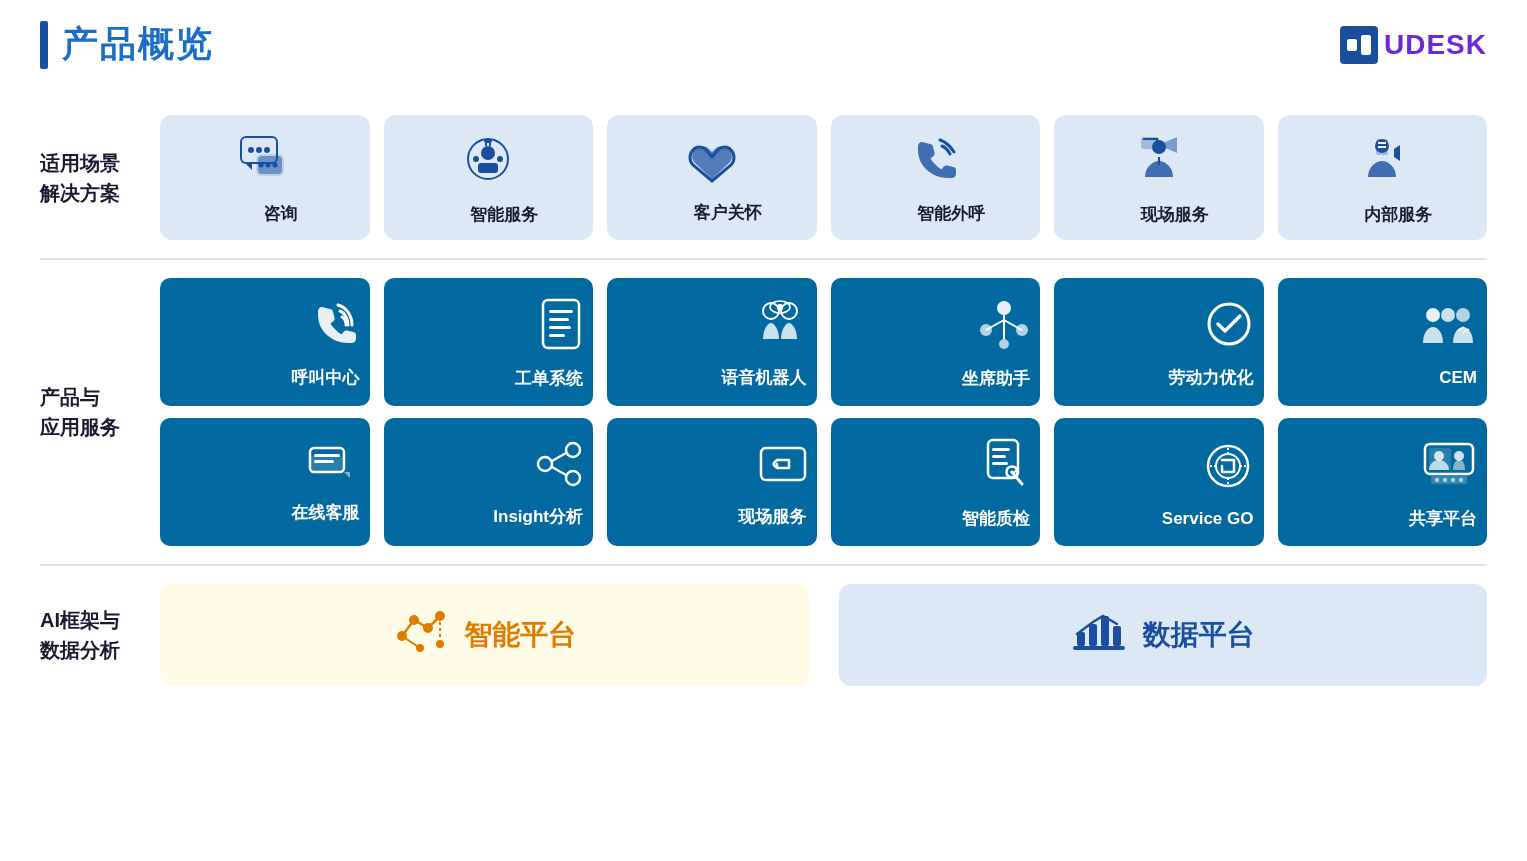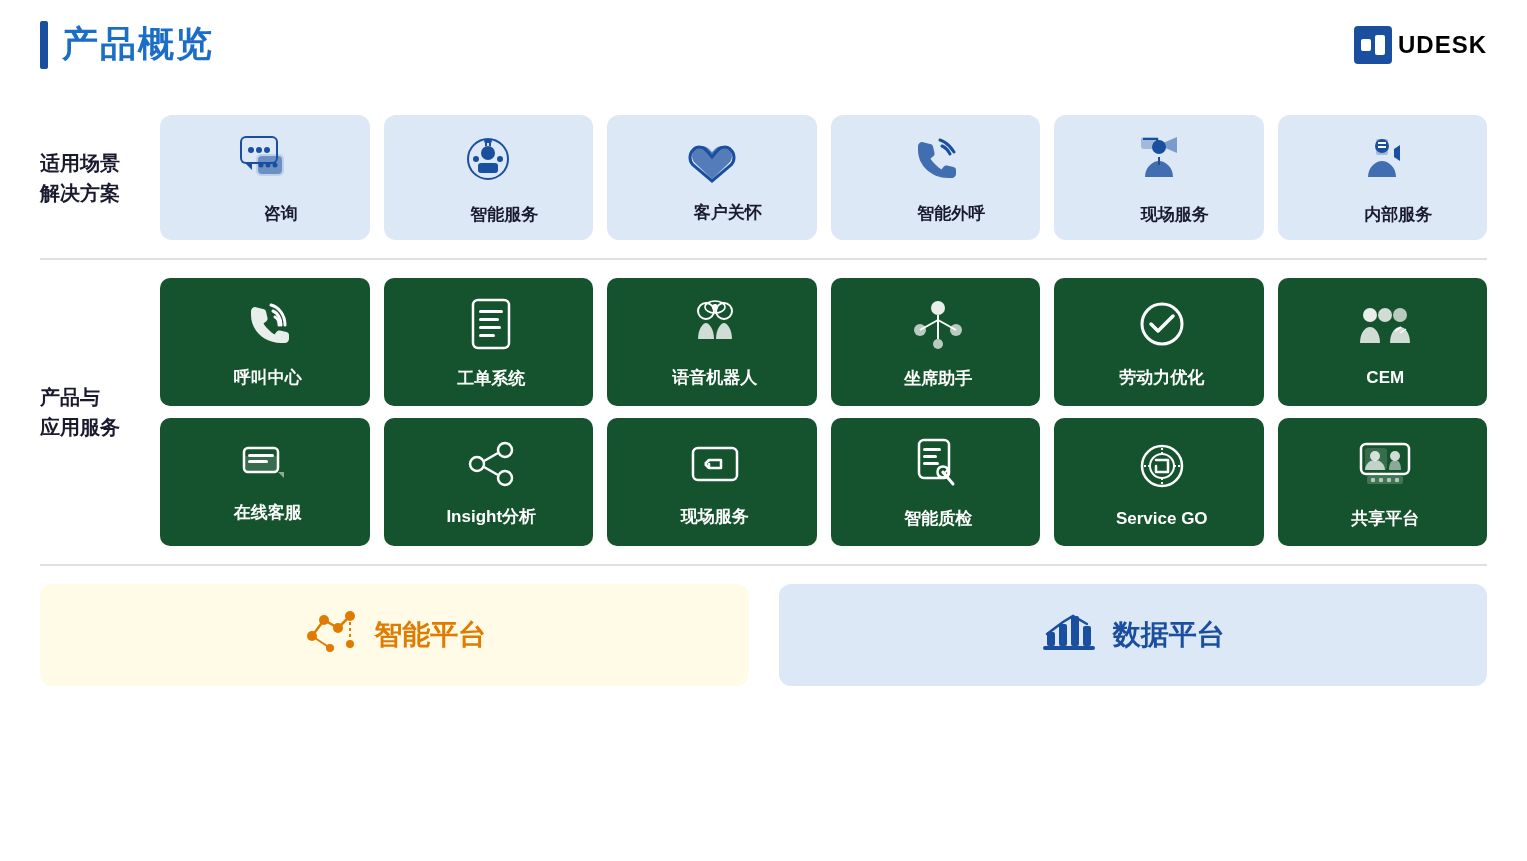--- a/index.html
+++ b/index.html
@@ -45,23 +45,23 @@
       width: 38px;
       height: 38px;
       background: #1a4fa0;
       border-radius: 4px;
       display: flex;
       align-items: center;
       justify-content: center;
     }
     .logo-icon svg { display: block; }
     .logo-text {
-      font-size: 24px;
+      font-size: 28px;
       font-weight: 800;
-      color: #000000;
+      color: #6d28d9;
       letter-spacing: 1px;
     }
 
     
     .main-grid {
       display: flex;
       flex-direction: column;
       gap: 0;
     }
 
@@ -116,25 +116,25 @@
     .card-light .card-label {
       font-size: 17px;
       font-weight: 600;
       color: #1a1a2e;
       text-align: center;
       margin-left: 32px;
     }
 
     
     .card-dark {
-      background: #14532d;
+      background: #0369a1;
       border-radius: 10px;
       display: flex;
       flex-direction: column;
-      align-items: center;
+      align-items: flex-end;
       justify-content: center;
       padding: 20px 10px 16px 16px;
       flex: 1;
       min-width: 0;
       gap: 10px;
     }
     .card-dark .card-icon {
       font-size: 46px;
       line-height: 1;
       color: #fff;
@@ -485,20 +485,24 @@
             </svg>
           </div>
           <span class="card-label">共享平台</span>
         </div>
 
       </div>
     </div>
   </div>
 
   <div class="row" style="border-bottom:none;">
+    <div class="row-label">
+      <span>AI框架与</span>
+      <span>数据分析</span>
+    </div>
     <div class="ai-row-content">
 
       <div class="ai-card ai-card-smart">
         <span class="ai-icon">
           <svg width="56" height="48" viewBox="0 0 56 48" fill="none">
             <circle cx="10" cy="30" r="5" fill="#e07b00"></circle>
             <circle cx="22" cy="14" r="5" fill="#e07b00"></circle>
             <circle cx="36" cy="22" r="5" fill="#e07b00"></circle>
             <circle cx="48" cy="10" r="5" fill="#e07b00"></circle>
             <circle cx="48" cy="38" r="4" fill="#e07b00"></circle>

